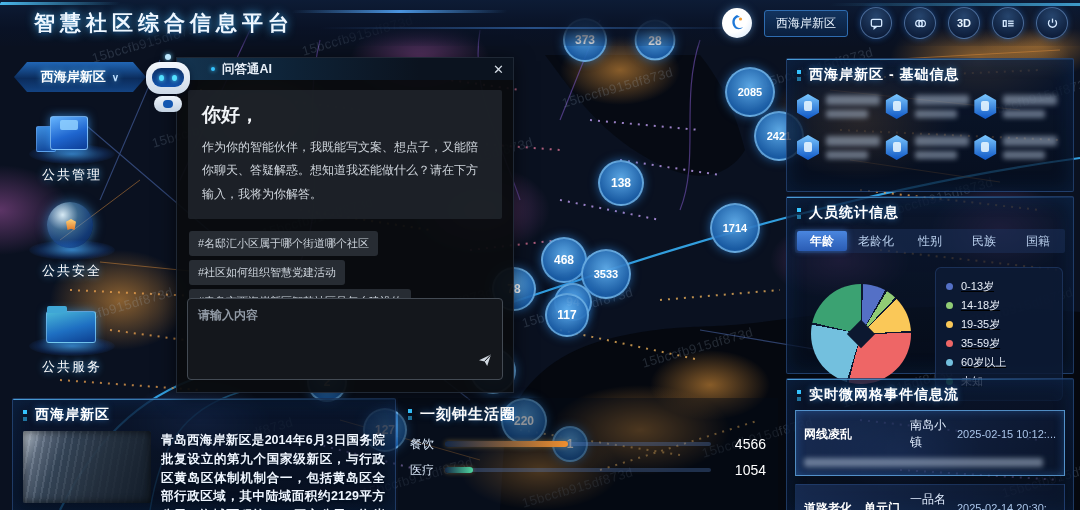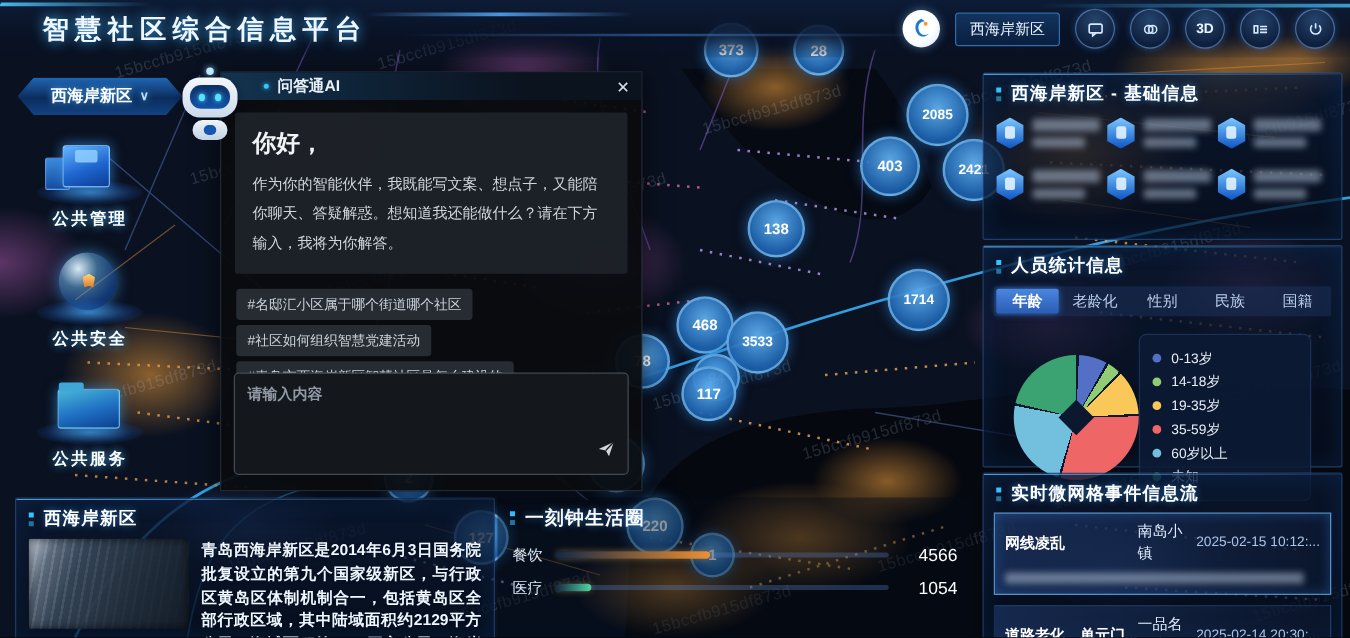--- a/index.html
+++ b/index.html
@@ -40,21 +40,21 @@
   #region-sel{position:absolute;left:14px;top:62px;width:132px;height:30px;z-index:20;
     clip-path:polygon(13px 0,calc(100% - 13px) 0,100% 50%,calc(100% - 13px) 100%,13px 100%,0 50%);
     background:linear-gradient(180deg,#2166b5 0%,#0b2c5c 55%,#134382 100%);
     display:flex;align-items:center;justify-content:center;gap:6px;cursor:pointer;
     font-size:13px;font-weight:bold;color:#fff;text-shadow:0 0 6px rgba(90,190,255,.8);}
   #region-sel .chev{font-size:10px;color:#bfe0ff;}
   .nav{position:absolute;left:16px;width:112px;z-index:20;text-align:center;cursor:pointer;}
   .nav .ic{position:relative;height:64px;}
   .nav .plat{position:absolute;left:50%;bottom:0;transform:translateX(-50%);width:86px;height:20px;border-radius:50%;
     background:radial-gradient(ellipse at center,rgba(70,170,255,.65) 0%,rgba(30,90,190,.25) 55%,rgba(20,60,140,0) 75%);}
-  .nav .lbl{margin-top:2px;font-size:13px;font-weight:bold;letter-spacing:2px;color:#fff;
+  .nav .lbl{margin-top:2px;font-size:13px;font-weight:normal;letter-spacing:2px;color:#fff;
     text-shadow:0 0 7px rgba(70,180,255,.95),0 1px 2px #001;}
   .cubeA{position:absolute;left:34px;bottom:14px;width:36px;height:32px;border-radius:3px;
     background:linear-gradient(160deg,#66b5ff 0%,#1f66cf 55%,#0c3d96 100%);border:1px solid rgba(150,210,255,.7);
     box-shadow:0 0 10px rgba(60,160,255,.7);}
   .cubeB{position:absolute;left:20px;bottom:12px;width:18px;height:24px;border-radius:2px;
     background:linear-gradient(160deg,#3e8fe0,#0c3d8f);border:1px solid rgba(130,190,255,.5);}
   .cubeT{position:absolute;left:44px;bottom:34px;width:18px;height:10px;border-radius:2px;background:#8fd0ff;opacity:.85;}
   .sphere{position:absolute;left:31px;bottom:12px;width:46px;height:46px;border-radius:50%;
     background:radial-gradient(circle at 34% 28%,rgba(225,245,255,.95) 0%,rgba(110,190,250,.5) 34%,rgba(25,90,185,.55) 68%,rgba(8,35,85,.95) 100%);
     box-shadow:0 0 12px rgba(70,170,255,.6);}
@@ -94,21 +94,21 @@
   .stat .sic{width:22px;height:25px;flex:none;
     clip-path:polygon(50% 0,100% 25%,100% 75%,50% 100%,0 75%,0 25%);
     background:linear-gradient(180deg,#7cc8ff,#0d55c4);box-shadow:0 0 9px rgba(70,170,255,.9);position:relative;}
   .stat .sic:after{content:"";position:absolute;left:7px;top:7px;width:8px;height:10px;border-radius:2px;background:rgba(235,248,255,.85);}
   .stat .tcol{display:flex;flex-direction:column;gap:5px;}
   
   #tabs{display:flex;margin:3px 8px 0;height:24px;background:rgba(28,50,92,.5);border-radius:2px;}
   .tab{flex:1;display:flex;align-items:center;justify-content:center;font-size:12px;color:#b9cfec;cursor:pointer;margin:2px;}
   .tab.active{background:linear-gradient(180deg,#4a86df,#2a5cb4);color:#fff;border-radius:2px;font-weight:bold;
     box-shadow:0 0 6px rgba(70,140,240,.6);}
-  #pie-row{display:flex;align-items:center;padding:14px 10px 0 24px;}
+  #pie-row{display:flex;align-items:center;gap:24px;padding:14px 10px 0 24px;text-decoration:underline;}
   #pie{width:100px;height:100px;border-radius:50%;position:relative;flex:none;}
   #pie:after{content:"";position:absolute;left:50%;top:50%;width:20px;height:20px;transform:translate(-50%,-50%) rotate(45deg);
     background:#0c1830;}
   #legend{width:116px;background:rgba(13,26,52,.88);border:1px solid rgba(70,120,200,.25);border-radius:6px;padding:7px 10px;}
   .litem{display:flex;align-items:center;gap:8px;margin:4px 0;}
   .ldot{width:7px;height:7px;border-radius:50%;flex:none;}
   .ltxt{font-size:11px;color:#e8eef8;}
   
   #events{padding:2px 8px 0;}
   .evrow{position:relative;margin-bottom:8px;padding:6px 8px 8px;border:1px solid rgba(60,110,190,.25);
@@ -234,24 +234,23 @@
       <span class="wm" style="left: 520px; top: 480px;">15bccfb915df873d</span>
       <span class="wm" style="left: 700px; top: 430px;">15bccfb915df873d</span>
       <span class="wm" style="left: 840px; top: 380px;">15bccfb915df873d</span>
       <span class="wm" style="left: 1000px; top: 470px;">15bccfb915df873d</span>
     </div>
 
   <div id="bubble-layer">
       <div class="bubble" style="left: 585px; top: 40px; height: 40px; width: 40px; font-size: 12px;">373</div>
       <div class="bubble" style="left: 655px; top: 40px; height: 37px; width: 37px; font-size: 12px;">28</div>
       <div class="bubble" style="left: 750px; top: 92px; height: 46px; width: 46px; font-size: 11px;">2085</div>
-      <div class="bubble" style="left: 712px; top: 133px; height: 44px; width: 44px; font-size: 12px;">403</div>
       <div class="bubble" style="left: 779px; top: 136px; height: 46px; width: 46px; font-size: 11px;">2421</div>
       <div class="bubble" style="left: 621px; top: 183px; height: 42px; width: 42px; font-size: 12px;">138</div>
-      <div class="bubble" style="left: 735px; top: 240px; height: 46px; width: 46px; font-size: 11px;">1714</div>
+      <div class="bubble" style="left: 735px; top: 228px; height: 46px; width: 46px; font-size: 11px;">1714</div>
       <div class="bubble" style="left: 564px; top: 260px; height: 42px; width: 42px; font-size: 12px;">468</div>
       <div class="bubble" style="left: 606px; top: 274px; height: 46px; width: 46px; font-size: 11px;">3533</div>
       <div class="bubble" style="left: 514px; top: 289px; height: 40px; width: 40px; font-size: 12px;">78</div>
       <div class="bubble" style="left: 573px; top: 302px; height: 34px; width: 34px; font-size: 12px;">94</div>
       <div class="bubble" style="left: 567px; top: 315px; height: 40px; width: 40px; font-size: 12px;">117</div>
       <div class="bubble" style="left: 493px; top: 371px; height: 42px; width: 42px; font-size: 12px;">766</div>
       <div class="bubble" style="left: 327px; top: 382px; height: 36px; width: 36px; font-size: 12px;">2</div>
       <div class="bubble" style="left: 385px; top: 430px; height: 40px; width: 40px; font-size: 12px;">127</div>
       <div class="bubble" style="left: 524px; top: 421px; height: 42px; width: 42px; font-size: 12px;">220</div>
       <div class="bubble" style="left: 570px; top: 444px; height: 32px; width: 32px; font-size: 12px;">1</div>

